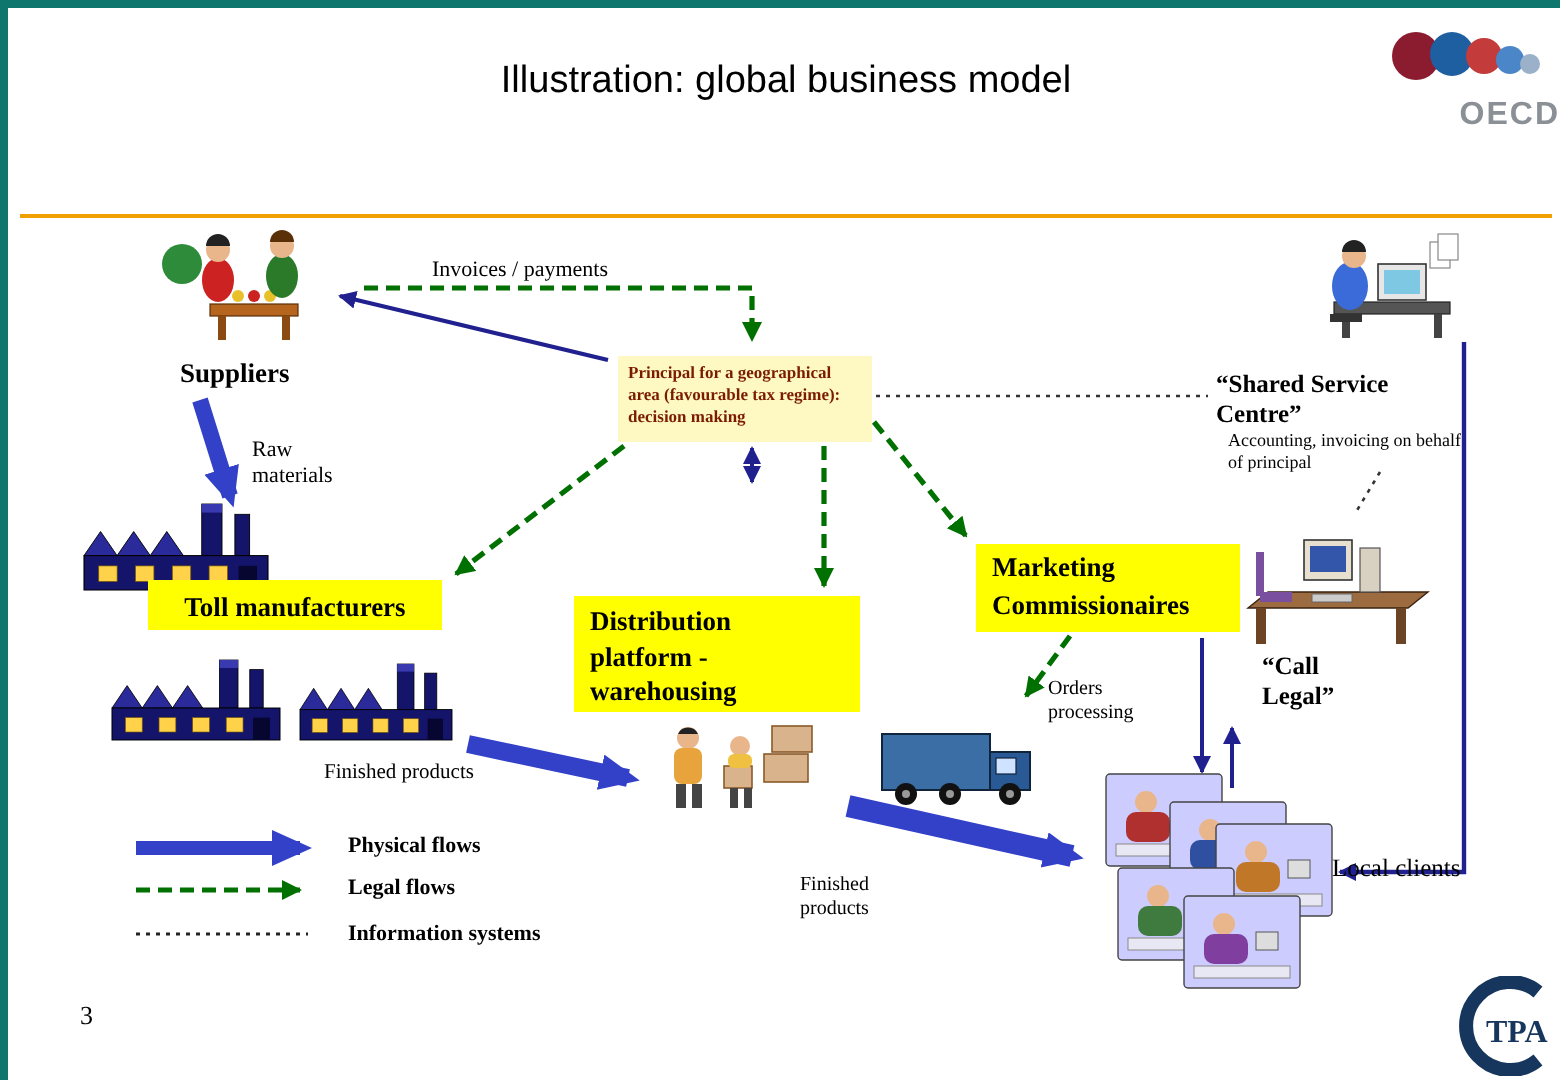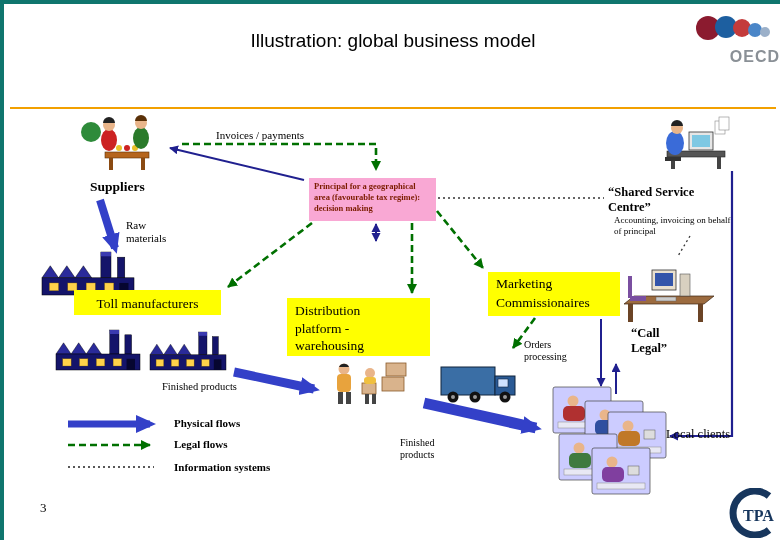--- a/index.html
+++ b/index.html
@@ -3,23 +3,23 @@
 <meta charset="utf-8">
 <style>
   html,body{margin:0;padding:0;background:#9a9a9a;}
   .slide{position:relative;width:778px;height:538px;background:#fff;border:4px solid #0f766e;
          overflow:hidden;font-family:"Liberation Serif",serif;}
   .title{position:absolute;top:26px;left:0;right:0;text-align:center;
          font-family:"Liberation Sans",sans-serif;font-size:19px;color:#000;}
   .rule{position:absolute;top:103px;left:6px;right:6px;border-top:2px solid #F2A000;}
   .lbl{position:absolute;color:#000;white-space:pre-line;line-height:1.18;}
   .b{font-weight:bold;}
-  .box{position:absolute;white-space:pre-line;font-weight:normal;color:#000;}
+  .box{position:absolute;white-space:pre-line;font-weight:bold;color:#000;}
   .ybox{background:#FFFF00;}
-  .principal{background:#f9a8d4;color:#7b1c00;font-weight:bold;font-size:8.5px;
+  .principal{background:#fef9c3;color:#7b1c00;font-weight:bold;font-size:8.5px;
              line-height:1.3;padding:3px 5px;box-sizing:border-box;}
   svg.overlay{position:absolute;top:0;left:0;pointer-events:none;}
   .oecd{position:absolute;top:8px;left:690px;width:86px;}
   .oecd-txt{font-family:Liberation Sans, sans-serif;font-weight:bold;font-size:16px;
             color:#8a9096;text-align:right;letter-spacing:1px;margin-top:-2px;}
   .pagenum{position:absolute;left:36px;top:496px;font-size:13px;}
   .ctpa{position:absolute;left:719px;top:484px;}
 </style>
 </head>
 <body>

